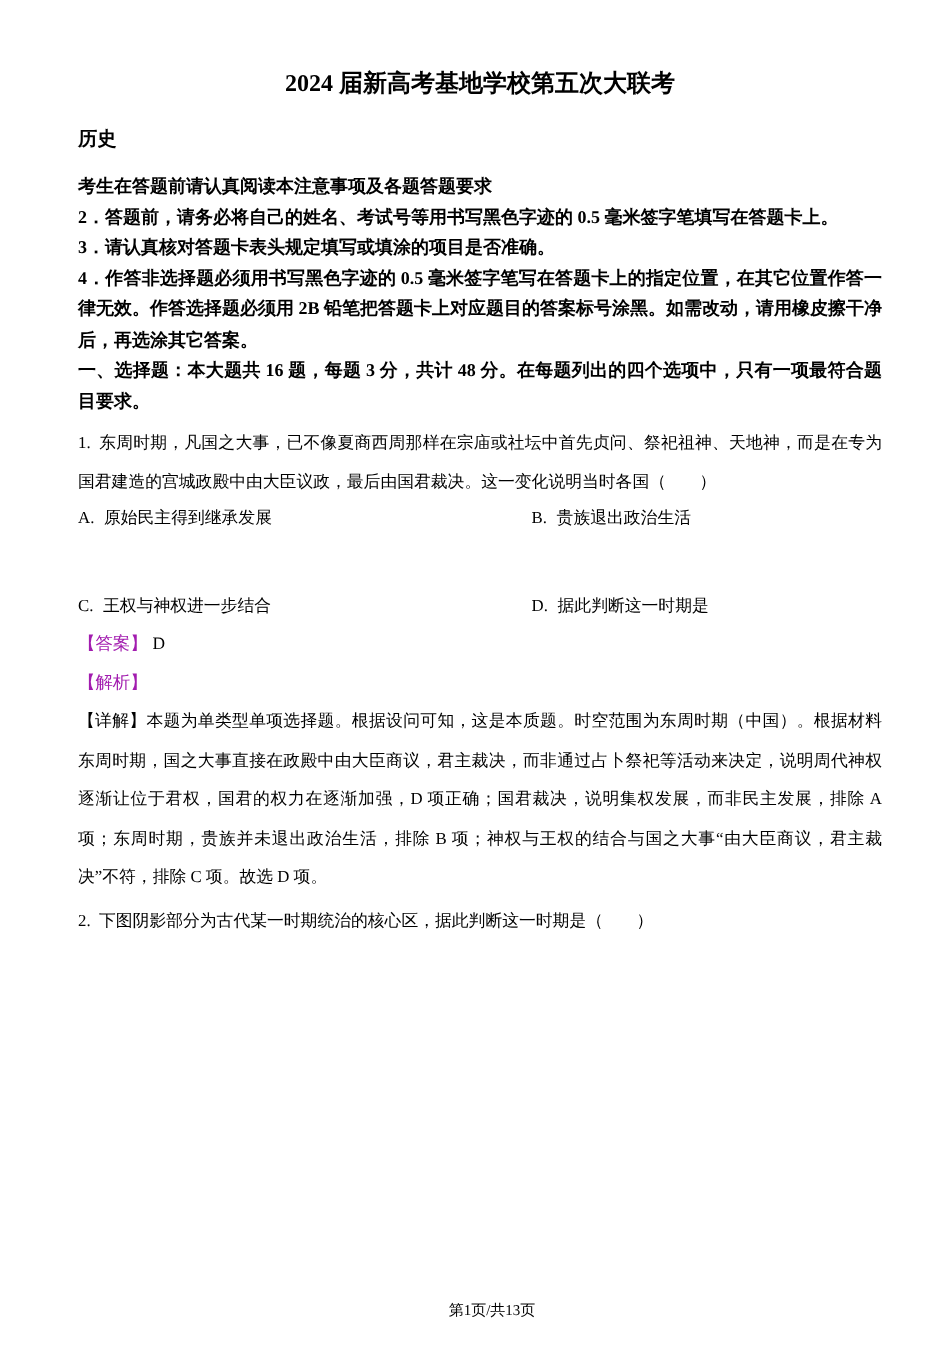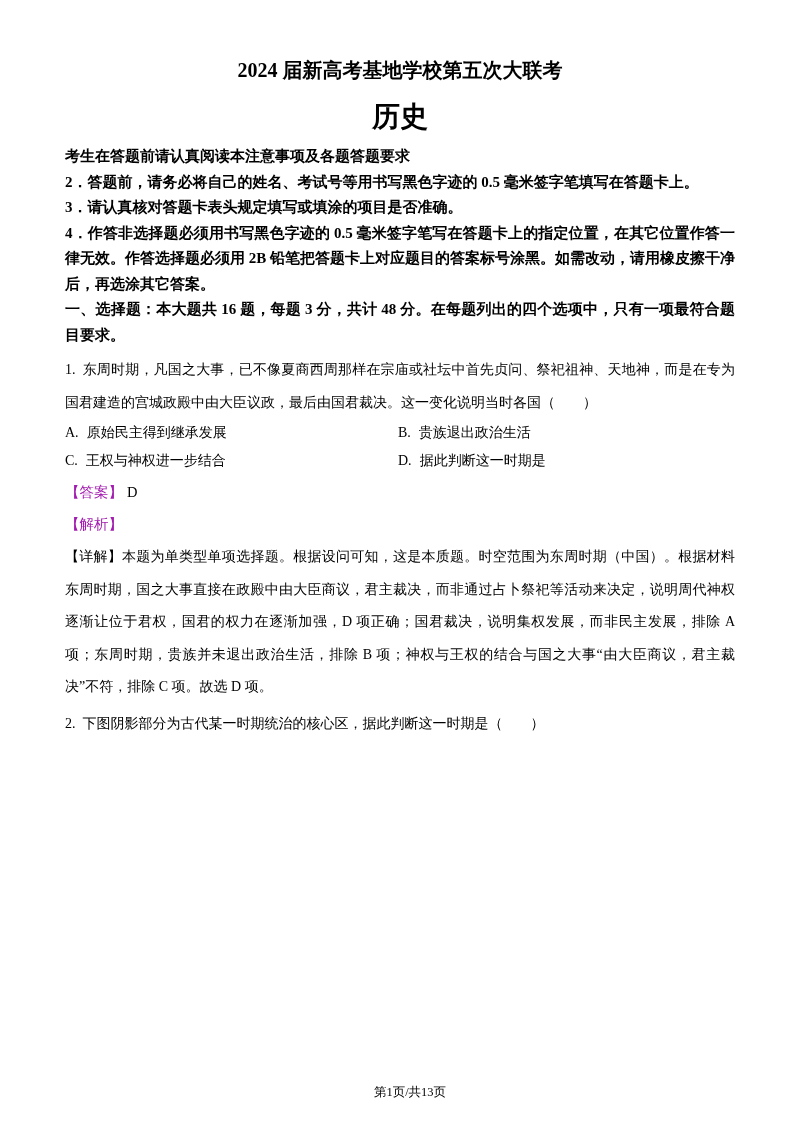--- a/index.html
+++ b/index.html
@@ -21,22 +21,22 @@
   .doc-title {
     margin: 0;
     padding-top: 57px;
     text-align: center;
     font-size: 20px;
     font-weight: bold;
     line-height: 26px;
   }
   .doc-subject {
     margin: 21px 0 12px 0;
-    text-align: center;
-    font-size: 28px;
+    text-align: left;
+    font-size: 16px;
     font-weight: bold;
     line-height: 26px;
   }
   .notice {
     margin-top: 14px;
     font-size: 15px;
     font-weight: bold;
     line-height: 25.5px;
   }
   .notice p { margin: 0; text-align: justify; }
@@ -47,20 +47,21 @@
     line-height: 32.5px;
     text-align: justify;
   }
   .q-num { margin-right: 7px; }
   .options {
     display: grid;
     grid-template-columns: 333px 1fr;
     font-size: 14px;
     line-height: 28px;
     margin: 0;
+    gap: 45px;
   }
   .option-label { margin-right: 8px; }
   .meta-line {
     margin: 2px 0 0 0;
     font-size: 14.5px;
     line-height: 30px;
   }
   .blue { color: #a21caf; }
   .answer-value { margin-left: 4px; }
   .detail-p {

